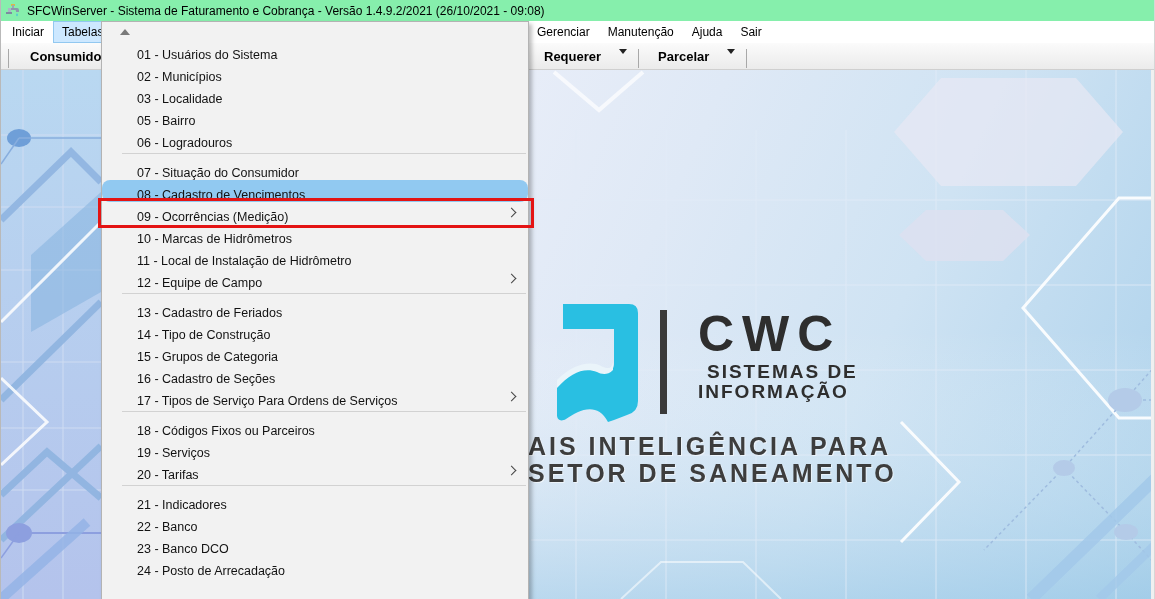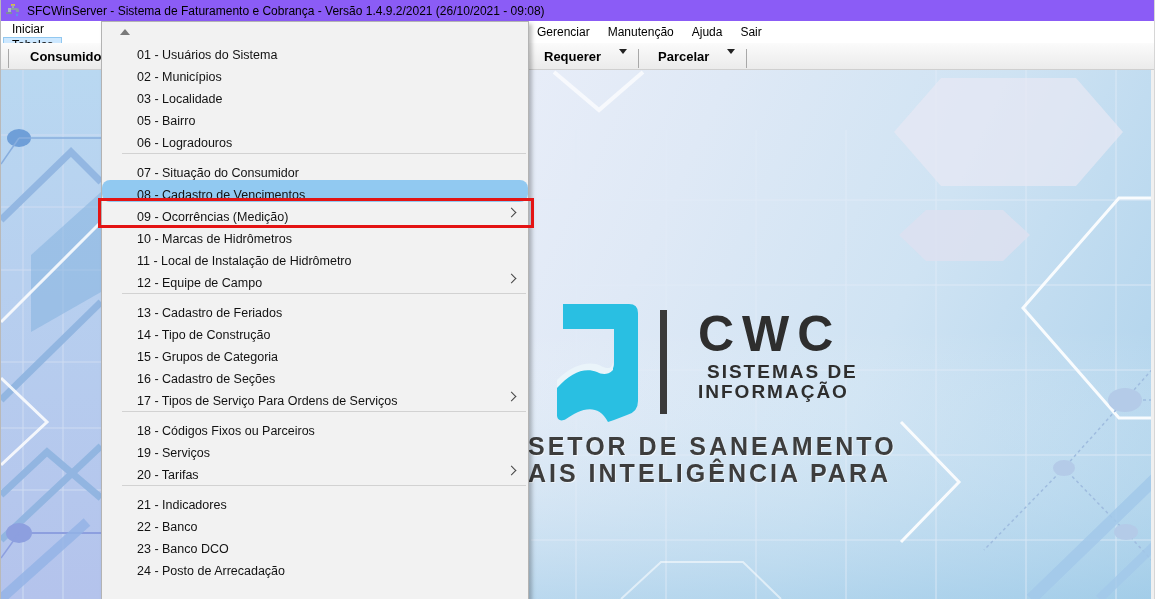--- a/index.html
+++ b/index.html
@@ -8,25 +8,25 @@
     --annot:#e41414;
     --menusel-bg:#cde8ff;
     --menusel-bd:#92c8f0;
   }
   *{box-sizing:border-box;}
   html,body{margin:0;padding:0;}
   body{width:1155px;height:599px;overflow:hidden;font-family:"Liberation Sans",sans-serif;background:#fff;}
   .window{position:relative;width:1155px;height:599px;overflow:hidden;background:#fff;border-left:1px solid #b9b9b9;border-right:1px solid #d6d6d6;}
 
   
-  .titlebar{height:21px;display:flex;align-items:center;gap:6px;padding-left:4px;background:#8b5cf6;font-size:12px;color:#000;white-space:nowrap;}
+  .titlebar{height:21px;display:flex;align-items:center;gap:6px;padding-left:4px;background:#86efac;font-size:12px;color:#000;white-space:nowrap;}
 
   
   .menubar{position:relative;height:22px;background:#fff;font-size:12px;color:#000;}
-  .mb-left{position:absolute;left:2px;top:0;height:22px;display:flex;align-items:stretch;flex-direction:column;}
+  .mb-left{position:absolute;left:2px;top:0;height:22px;display:flex;align-items:stretch;}
   .mb-right{position:absolute;left:527px;top:0;height:22px;display:flex;align-items:stretch;}
   .mb-item{display:flex;align-items:center;padding:0 8px;border:1px solid transparent;cursor:default;}
   .mb-item.selected{background:var(--menusel-bg);border-color:var(--menusel-bd);}
 
   
   .toolbar{position:relative;height:27px;background:linear-gradient(#fbfbfb,#ebebeb);border-bottom:1px solid #cfcfcf;}
   .tb-sep{width:1px;background:#a8a8a8;height:19px;margin:4px 7px 0 7px;display:inline-block;}
   .tb-left{position:absolute;left:0;top:0;height:26px;display:flex;align-items:center;}
   .tb-right{position:absolute;left:531px;top:0;height:26px;display:flex;align-items:center;}
   .tb-btn{display:flex;font-weight:bold;font-size:13px;color:#000;padding:0 4px 0 12px;cursor:default;}
@@ -200,22 +200,22 @@
       <path d="M0,82 C15,66 31,61 43,67 C51,71 57,69 57,62 L57,118 L51,120 C40,99 22,108 9,117 C4,120 0,118 0,113 Z" fill="var(--accent)"></path>
       <path d="M-2,80 C14,63 32,58 44,64 C52,68 55,66 56,60 L56,68 C50,74 44,72 40,70 C28,65 14,70 0,86 Z" fill="#eaf4fa"></path>
     </svg>
     <div class="brand-divider"></div>
     <div class="brand-text">
       <div class="brand-cwc">CWC</div>
       <div class="brand-sub1">SISTEMAS DE</div>
       <div class="brand-sub2">INFORMAÇÃO</div>
     </div>
     <div class="tagline">
+      <div>AIS  INTELIGÊNCIA  PARA</div>
       <div>SETOR DE SANEAMENTO</div>
-      <div>AIS  INTELIGÊNCIA  PARA</div>
     </div>
   </div>
 
   <div class="dropdown">
     <div class="scroll-row">
       <span class="scroll-up"></span>
     </div>
     <div>
         <div class="menu-item">
           <span>01 - Usuários do Sistema</span>

